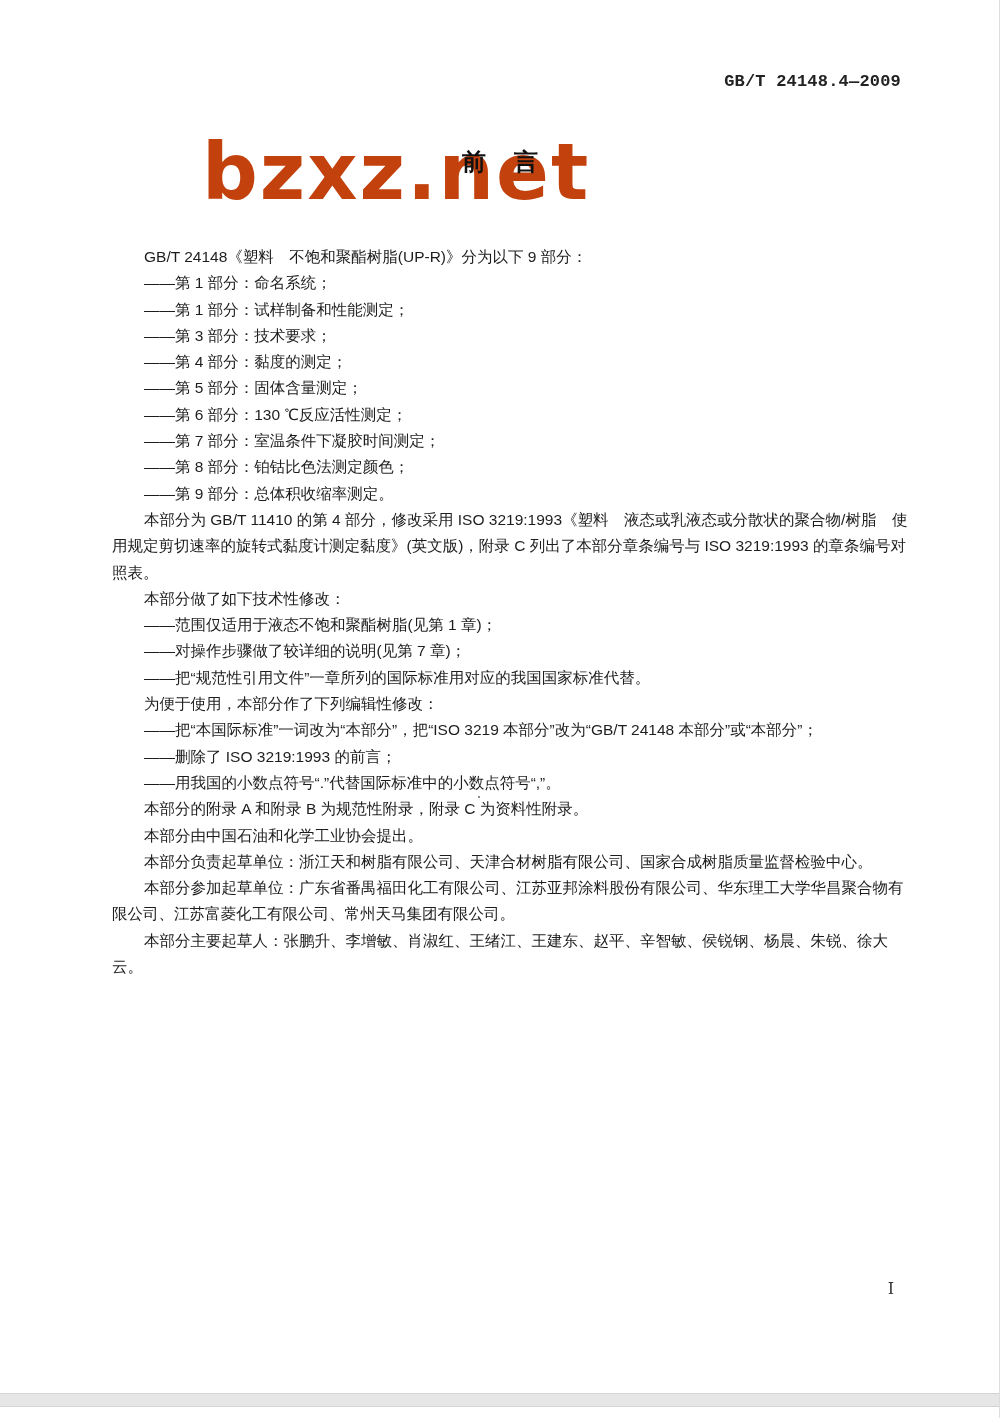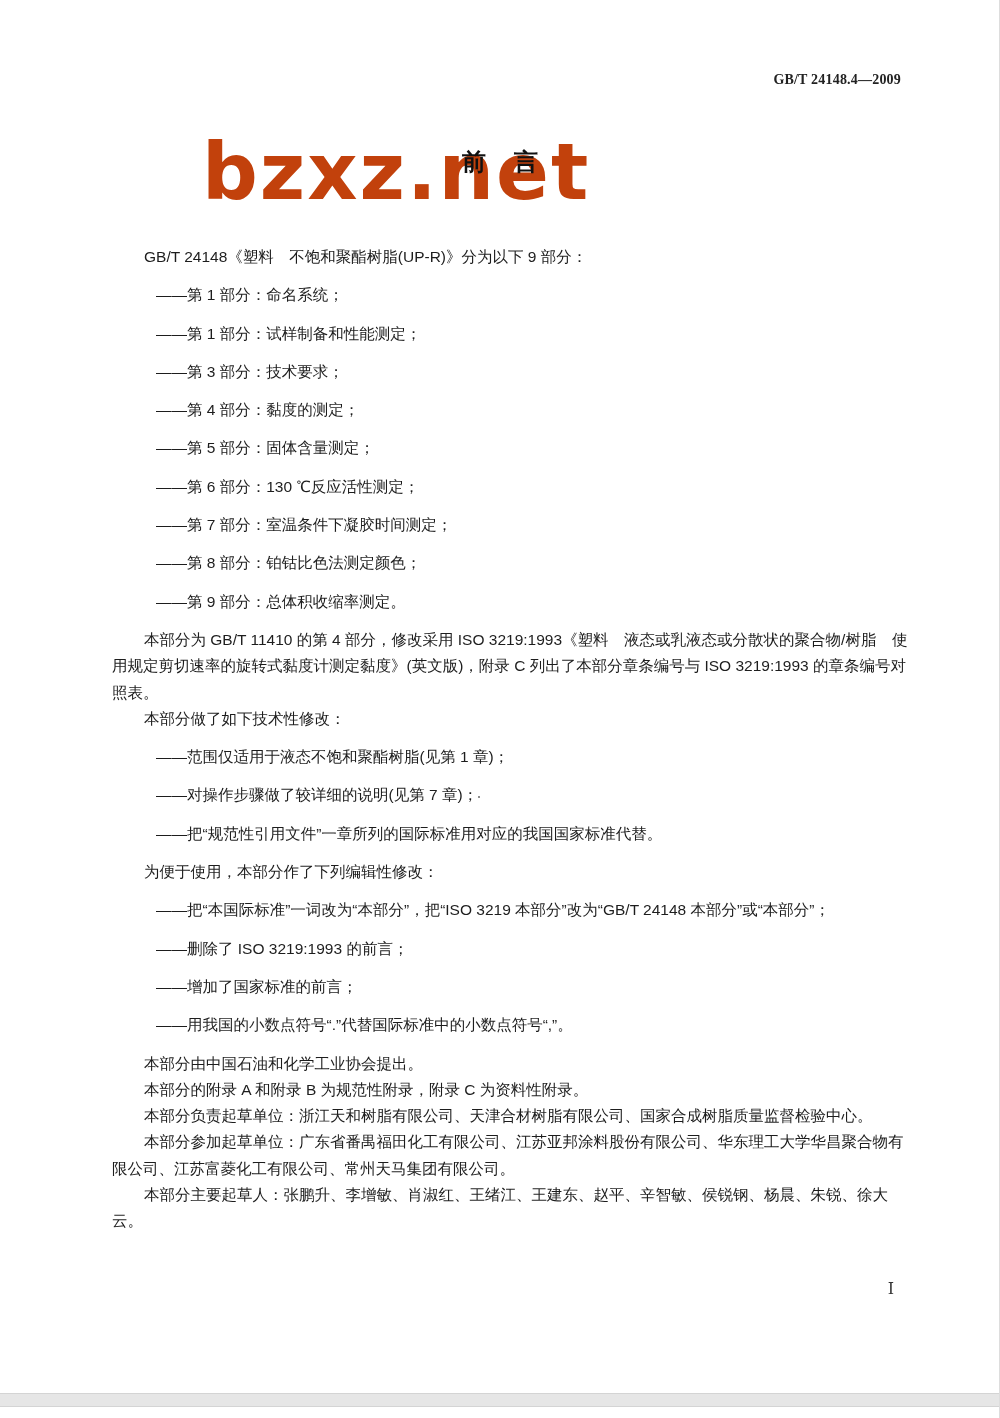--- a/index.html
+++ b/index.html
@@ -2,40 +2,40 @@
 <html><head>
   <meta charset="utf-8">
   <style>
     html, body { margin: 0; padding: 0; }
     body {
       width: 1000px; height: 1418px; background: #ffffff; position: relative; overflow: hidden;
       font-family: "DejaVu Serif", "Liberation Serif", serif; color: #1a1a1a;
     }
     .page { position: absolute; left: 0; top: 0; width: 1000px; height: 1393px; background: #fff; }
     .std-code {
-      position: absolute; right: 99px; top: 72px; font-size: 14px; font-weight: bold;
-      font-family: Liberation Serif, serif; color: #222; letter-spacing: 0.2px;
+      position: absolute; right: 99px; top: 72px; font-size: 17px; font-weight: bold;
+      font-family: Liberation Mono, monospace; color: #222; letter-spacing: 0.2px;
     }
     .watermark {
       position: absolute; left: 202px; top: 133px; font-size: 78px; font-weight: bold;
       font-family: "DejaVu Sans", "Liberation Sans", sans-serif; color: #c2410c; letter-spacing: 2px;
       line-height: 1; user-select: none;
     }
     .title {
       position: absolute; left: 0; width: 1000px; top: 146px; text-align: center;
       font-size: 24px; font-weight: bold; letter-spacing: 28px; color: #111;
       font-family: "DejaVu Sans", "Liberation Sans", sans-serif; padding-left: 28px; box-sizing: border-box;
     }
     .body {
       position: absolute; left: 112px; top: 244px; width: 796px;
       font-size: 15.5px; line-height: 26.3px; color: #1d1d1d;
       font-family: Liberation Sans, sans-serif;
     }
     .p { margin: 0; text-indent: 32px; }
-    .li { margin: 12px; padding-left: 32px; }
+    .li { margin: 0; padding-left: 32px; }
     .li.wrap { padding-left: 64px; text-indent: -32px; }
     .footer-page {
       position: absolute; right: 106px; top: 1279px; font-size: 16px; color: #333;
       font-family: "DejaVu Serif", "Liberation Serif", serif;
     }
     .bottom-bar {
       position: absolute; left: 0; top: 1393px; width: 1000px; height: 12px;
       background: #e6e6e6; border-top: 1px solid #d4d4d4; border-bottom: 1px solid #d4d4d4;
     }
     .right-edge { position: absolute; right: 0; top: 0; width: 1px; height: 1418px; background: #ddd; }
@@ -65,25 +65,24 @@
     <p class="p">本部分为 GB/T 11410 的第 4 部分，修改采用 ISO 3219:1993《塑料　液态或乳液态或分散状的聚合物/树脂　使用规定剪切速率的旋转式黏度计测定黏度》(英文版)，附录 C 列出了本部分章条编号与 ISO 3219:1993 的章条编号对照表。</p>
 
     <p class="p">本部分做了如下技术性修改：</p>
     <p class="li">——范围仅适用于液态不饱和聚酯树脂(见第 1 章)；</p>
     <p class="li">——对操作步骤做了较详细的说明(见第 7 章)；</p>
     <p class="li">——把“规范性引用文件”一章所列的国际标准用对应的我国国家标准代替。</p>
 
     <p class="p">为便于使用，本部分作了下列编辑性修改：</p>
     <p class="li wrap">——把“本国际标准”一词改为“本部分”，把“ISO 3219 本部分”改为“GB/T 24148 本部分”或“本部分”；</p>
     <p class="li">——删除了 ISO 3219:1993 的前言；</p>
-    <p class="li">——增加了国家标准的前言；</p>
     <p class="li">——用我国的小数点符号“.”代替国际标准中的小数点符号“,”。</p>
 
+    <p class="p">本部分的附录 A 和附录 B 为规范性附录，附录 C 为资料性附录。</p>
     <p class="p">本部分由中国石油和化学工业协会提出。</p>
-    <p class="p">本部分的附录 A 和附录 B 为规范性附录，附录 C 为资料性附录。</p>
     <p class="p">本部分负责起草单位：浙江天和树脂有限公司、天津合材树脂有限公司、国家合成树脂质量监督检验中心。</p>
     <p class="p">本部分参加起草单位：广东省番禺福田化工有限公司、江苏亚邦涂料股份有限公司、华东理工大学华昌聚合物有限公司、江苏富菱化工有限公司、常州天马集团有限公司。</p>
     <p class="p">本部分主要起草人：张鹏升、李增敏、肖淑红、王绪江、王建东、赵平、辛智敏、侯锐钢、杨晨、朱锐、徐大云。</p>
   </div>
 
   <div class="dot"></div>
   <div class="footer-page">I</div>
 </div>
 
 <div class="bottom-bar"></div>

